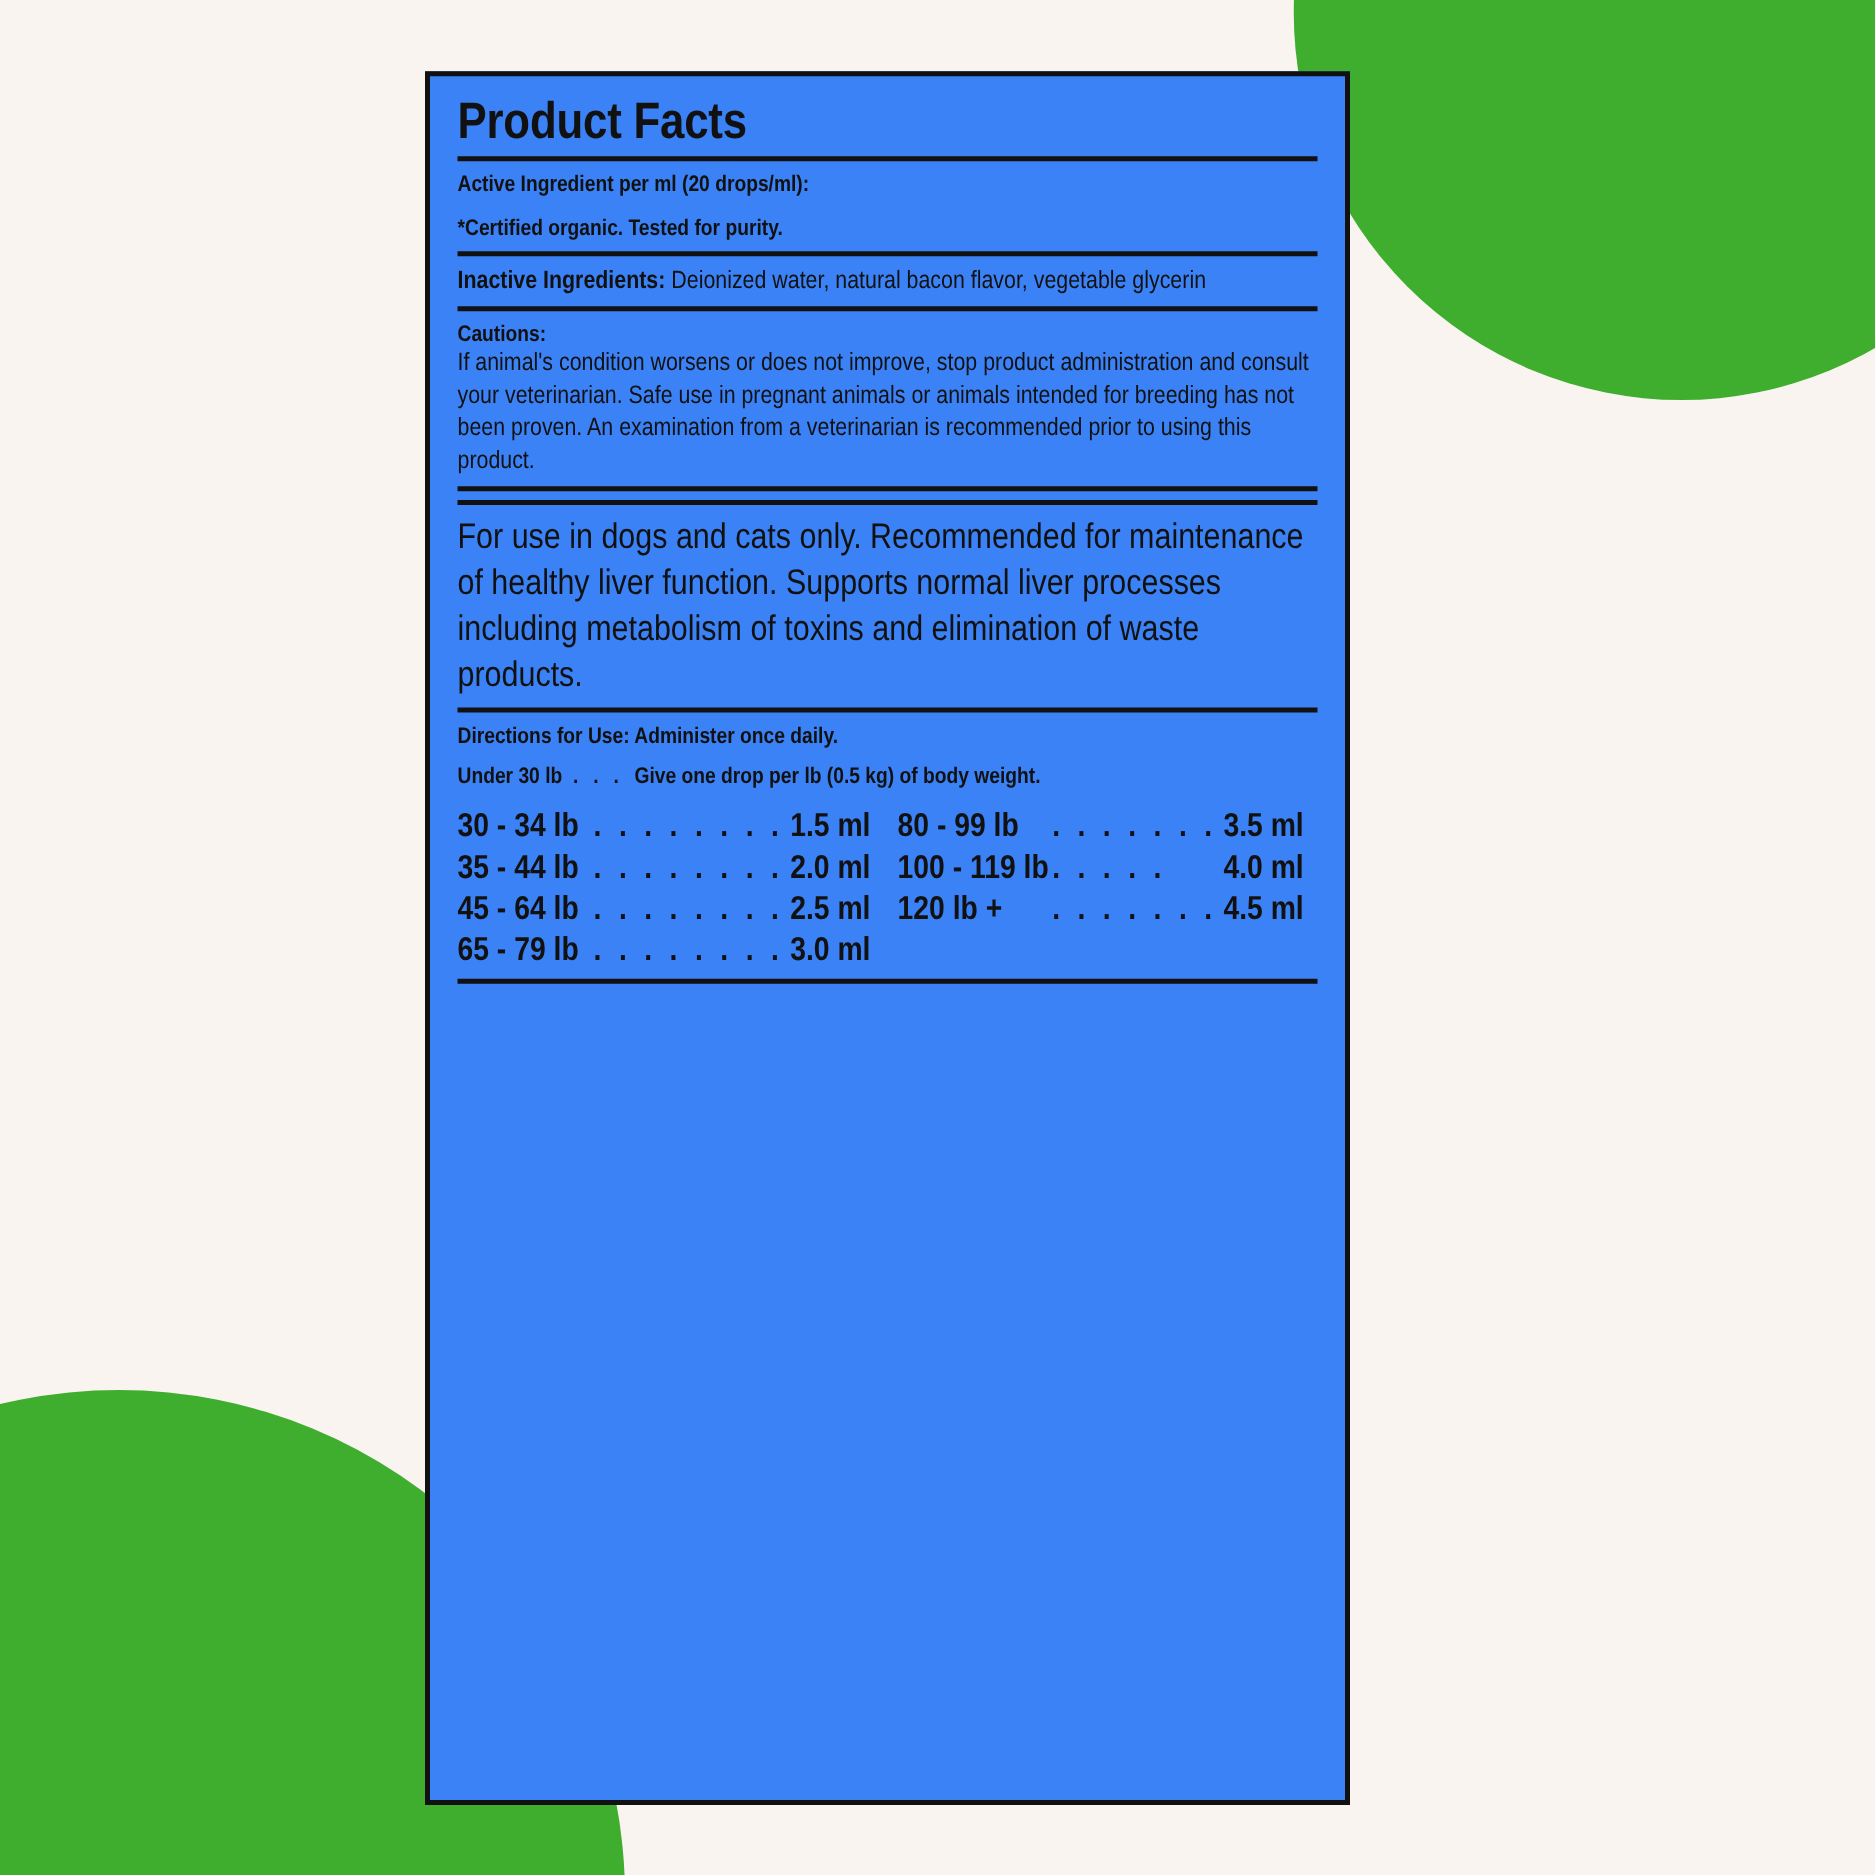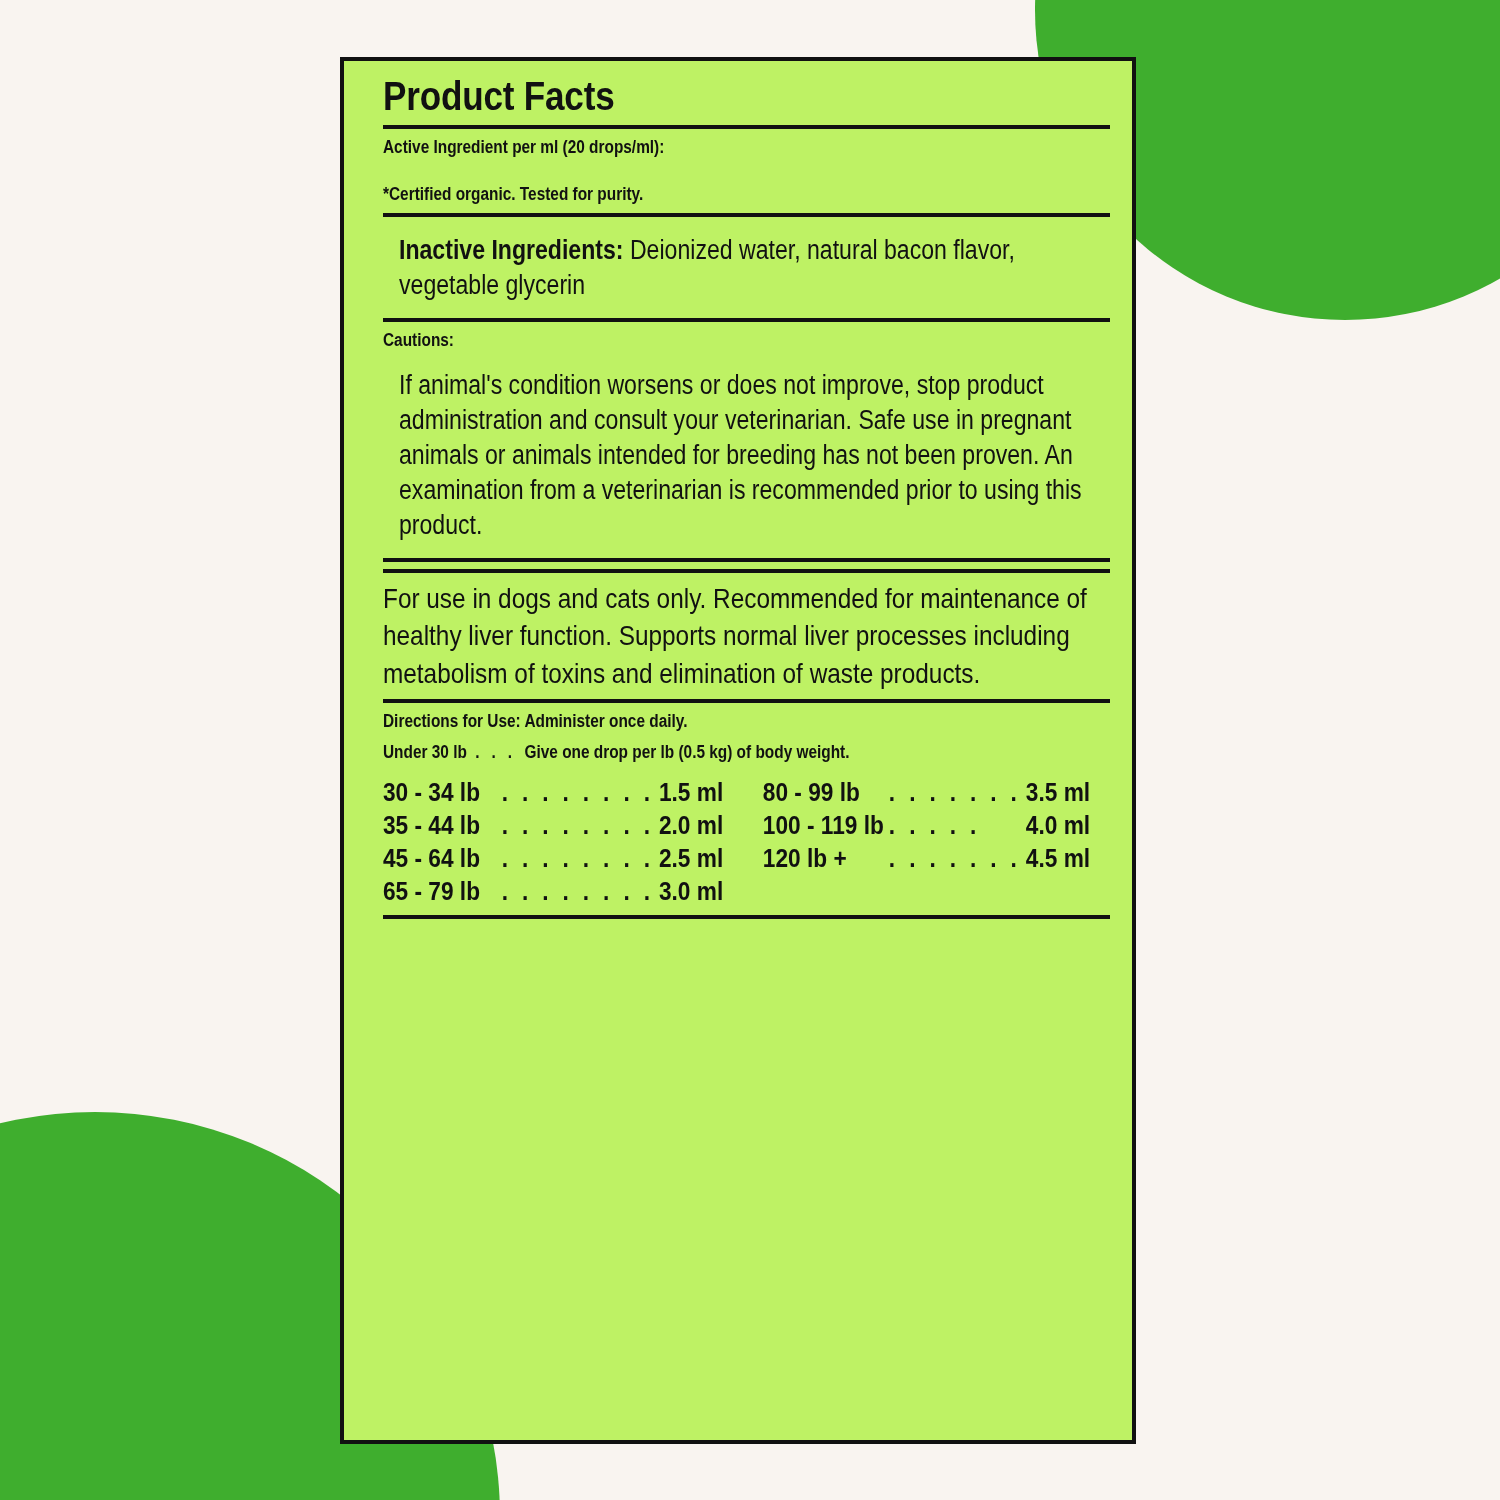--- a/index.html
+++ b/index.html
@@ -32,26 +32,26 @@
     height: 810px;
     left: -310px;
     top: 1112px;
   }
 
   
   #facts-panel {
     position: absolute;
     left: 340px;
     top: 57px;
-    width: 796px;
+    width: 740px;
     height: 1387px;
     box-sizing: border-box;
-    background: #bef264;
+    background: #3b82f6;
     border: 4px solid #111111;
-    padding: 14px 22px 0 39px;
+    padding: 14px 22px 0 22px;
     color: #111111;
     font-family: "Liberation Sans Narrow", "Liberation Sans", sans-serif;
   }
 
   
   .cond {
     display: block;
     transform: scaleX(0.855);
     transform-origin: left center;
     width: 116.9%;
@@ -83,23 +83,23 @@
 
   .line {
     font-size: 18px;
     line-height: 1.27;
     margin: 0;
   }
   .line.bold {
     font-weight: bold;
   }
   .block {
-    font-size: 27px;
+    font-size: 20px;
     line-height: 1.29;
-    margin: 16px;
+    margin: 0;
     font-weight: normal;
   }
   .block.bold {
     font-weight: bold;
   }
 
   .claims {
     font-size: 28.5px;
     font-weight: normal;
     line-height: 1.3;
@@ -141,21 +141,21 @@
 
   <h1 id="panel-title">
       <span class="cond">Product Facts</span>
     </h1>
   <hr class="rule">
 
   <div>
     <p class="line bold">
         <span class="cond">Active Ingredient per ml (20 drops/ml):</span>
       </p>
-    <p class="line bold" style="margin-top:24px;">
+    <p class="line bold" style="margin-top:12px;">
         <span class="cond">*Certified organic. Tested for purity.</span>
       </p>
   </div>
   <hr class="rule">
 
   <div>
     <p class="block">
         <span class="cond"><span class="b">Inactive Ingredients:</span> <span class="reg">Deionized water, natural bacon flavor, vegetable glycerin</span></span>
       </p>
   </div>

